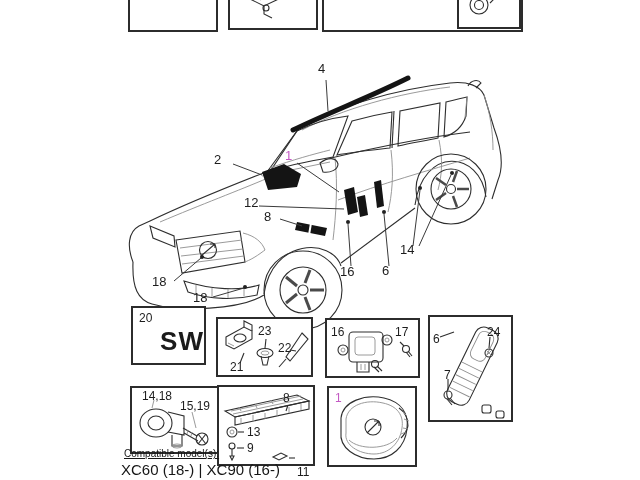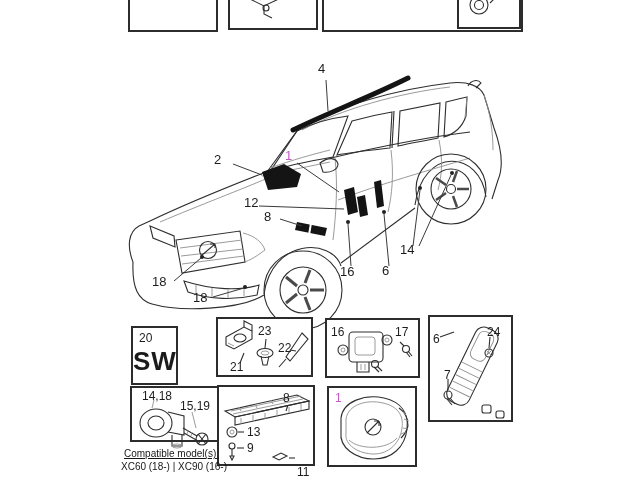--- a/index.html
+++ b/index.html
@@ -23,21 +23,21 @@
   .accent{color:var(--accent,#c45ac4);}
   .sw-code{
     position:absolute;left:0;right:0;top:18px;text-align:right;
     font-size:26px;font-weight:bold;letter-spacing:1px;color:#1b1b1b;
   }
   .footer-link{
     position:absolute;left:124px;top:448px;font-size:10px;color:#161616;
     text-decoration:underline;
   }
   .footer-models{
-    position:absolute;left:121px;top:461px;font-size:10px;color:#161616;
+    position:absolute;left:121px;top:461px;font-size:15px;color:#161616;
   }
   svg{display:block;}
   .ln{stroke:var(--line,#2e2e2e);fill:none;stroke-width:1.1;}
   .ln2{stroke:#8f8f8f;fill:none;stroke-width:0.9;}
   .blk{fill:#141414;stroke:none;}
   .thick{stroke:#141414;stroke-width:5;fill:none;stroke-linecap:round;}
 </style>
 </head>
 <body>
 
@@ -186,21 +186,21 @@
     <div class="box" style="left:133px;top:7px;width:64px;height:62px">
       <svg width="60" height="58" viewBox="0 0 60 58">
         <circle class="ln" cx="20" cy="36" r="9"></circle>
         <circle class="ln" cx="20" cy="36" r="4.5"></circle>
         <path class="ln" d="M26,29 L46,9 M31,34 L50,15 M46,9 L50,15"></path>
         <path class="ln2" d="M32,26 L36,30 M37,21 L41,25 M42,16 L46,20"></path>
       </svg>
     </div>
   </div>
 
-  <div class="box" style="left:131px;top:326px;width:47px;height:59px">
+  <div class="box" style="left:131px;top:306px;width:75px;height:59px">
     <span class="boxlabel" style="left:6px;top:4px">20</span>
     <div class="sw-code">SW</div>
   </div>
 
   <div class="box" style="left:216px;top:317px;width:97px;height:60px">
     <svg width="93" height="56" viewBox="0 0 93 56">
       <path class="ln" d="M8,18 L26,8 L34,12 L34,20 L16,30 L8,26 Z"></path>
       <path class="ln" d="M26,8 L26,2 L34,6 L34,12"></path>
       <ellipse class="ln" cx="22" cy="19" rx="6" ry="4"></ellipse>
       <path class="ln2" d="M10,24 L16,27"></path>
@@ -253,21 +253,21 @@
       <line class="ln" x1="18" y1="62" x2="18" y2="73"></line>
       <rect class="ln" x="52" y="88" width="9" height="8" rx="2"></rect>
       <rect class="ln" x="66" y="94" width="8" height="7" rx="2"></rect>
       <path class="ln" d="M10,20 L24,15"></path>
     </svg>
     <span class="boxlabel" style="left:3px;top:16px">6</span>
     <span class="boxlabel" style="left:57px;top:9px">24</span>
     <span class="boxlabel" style="left:14px;top:52px">7</span>
   </div>
 
-  <div class="box" style="left:130px;top:386px;width:89px;height:56px">
+  <div class="box" style="left:130px;top:386px;width:89px;height:68px">
     <svg width="85" height="64" viewBox="0 0 85 64">
       <ellipse class="ln" cx="24" cy="35" rx="16" ry="14"></ellipse>
       <ellipse class="ln" cx="24" cy="35" rx="8" ry="7"></ellipse>
       <path class="ln" d="M36,24 L52,28 L52,47 L36,44"></path>
       <path class="ln" d="M40,47 L40,58 L50,58 L50,47"></path>
       <ellipse class="ln2" cx="45" cy="58" rx="5" ry="2"></ellipse>
       <circle class="ln" cx="70" cy="51" r="6"></circle>
       <path class="ln" d="M66,46 L74,56 M66,56 L74,46"></path>
       <path class="ln" d="M65,48 L51,40 M66,53 L52,45"></path>
       <path class="ln2" d="M56,42 L55,46 M60,44 L59,48"></path>

